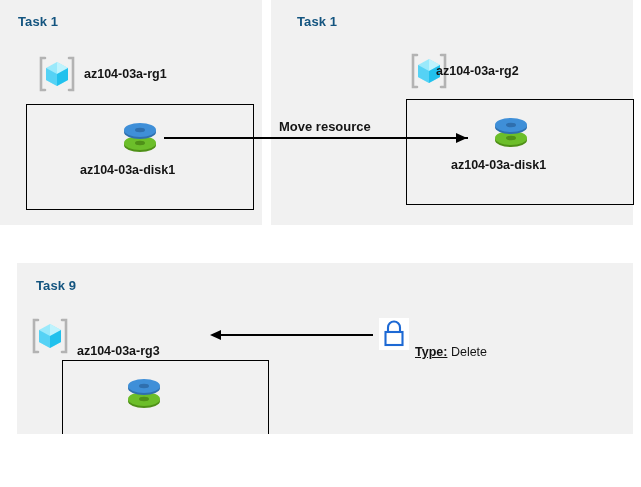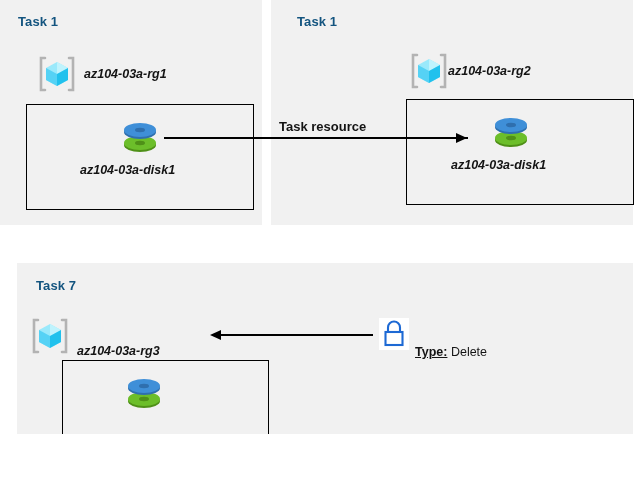--- a/index.html
+++ b/index.html
@@ -31,21 +31,20 @@
     position: absolute;
     border: 1.5px solid #000000;
     background: transparent;
   }
   .label {
     position: absolute;
     font-size: 12.5px;
     font-weight: bold;
     color: #141414;
     white-space: nowrap;
-    font-style: italic;
   }
   .icon-wrap {
     position: absolute;
   }
   .arrow-line {
     position: absolute;
     background: #000000;
     height: 1.6px;
   }
   .arrow-head-right {
@@ -128,43 +127,43 @@
   <div class="icon-wrap" style="left:408px; top:50px; width:42px; height:42px;">
     <svg width="42" height="42" viewBox="0 0 42 42">
       <path d="M9 5 L5 5 L5 37 L9 37" fill="none" stroke="#b3b3b3" stroke-width="2.6" stroke-linecap="round"></path>
       <path d="M33 5 L37 5 L37 37 L33 37" fill="none" stroke="#b3b3b3" stroke-width="2.6" stroke-linecap="round"></path>
       <polygon points="21,9 32,15 32,27 21,33 10,27 10,15" fill="#9ae9fb"></polygon>
       <polygon points="21,9 32,15 21,21" fill="#bff3fd"></polygon>
       <polygon points="10,15 21,21 21,33 10,27" fill="#55d2f5"></polygon>
       <polygon points="32,15 32,27 21,33 21,21" fill="#21c1ed"></polygon>
     </svg>
   </div>
-  <div class="label" style="left:448px; top:64px;">az104-03a-rg2</div>
+  <div class="label" style="left:436px; top:64px;">az104-03a-rg2</div>
 
   <div class="inner-box" style="left:406px; top:99px; width:226px; height:104px;"></div>
 
   <div class="icon-wrap" style="left:490px; top:110px; width:42px; height:42px;">
     <svg width="42" height="42" viewBox="0 0 42 42">
       <ellipse cx="21" cy="30" rx="16" ry="7" fill="#4f9018"></ellipse>
       <ellipse cx="21" cy="28" rx="16" ry="7" fill="#6cbe2a"></ellipse>
       <ellipse cx="21" cy="28" rx="5" ry="2.2" fill="#4f9018"></ellipse>
       <ellipse cx="21" cy="17" rx="16" ry="7" fill="#2f6fae"></ellipse>
       <ellipse cx="21" cy="15" rx="16" ry="7" fill="#3f8fd8"></ellipse>
       <ellipse cx="21" cy="15" rx="5" ry="2.2" fill="#2f6fae"></ellipse>
     </svg>
   </div>
   <div class="label" style="left:451px; top:158px;">az104-03a-disk1</div>
 
   <div class="arrow-line" style="left:164px; top:137px; width:304px;"></div>
   <div class="arrow-head-right" style="left:456px; top:132.5px;"></div>
-  <div class="move-label" style="left:279px; top:119px;">Task resource</div>
+  <div class="move-label" style="left:279px; top:119px;">Move resource</div>
 
   <div class="panel" style="left:17px; top:263px; width:616px; height:224px;"></div>
 
-  <div class="panel-title" style="left:36px; top:278px;">Task 7</div>
+  <div class="panel-title" style="left:36px; top:278px;">Task 9</div>
 
   <div class="icon-wrap" style="left:29px; top:315px; width:42px; height:42px;">
     <svg width="42" height="42" viewBox="0 0 42 42">
       <path d="M9 5 L5 5 L5 37 L9 37" fill="none" stroke="#b3b3b3" stroke-width="2.6" stroke-linecap="round"></path>
       <path d="M33 5 L37 5 L37 37 L33 37" fill="none" stroke="#b3b3b3" stroke-width="2.6" stroke-linecap="round"></path>
       <polygon points="21,9 32,15 32,27 21,33 10,27 10,15" fill="#9ae9fb"></polygon>
       <polygon points="21,9 32,15 21,21" fill="#bff3fd"></polygon>
       <polygon points="10,15 21,21 21,33 10,27" fill="#55d2f5"></polygon>
       <polygon points="32,15 32,27 21,33 21,21" fill="#21c1ed"></polygon>
     </svg>

